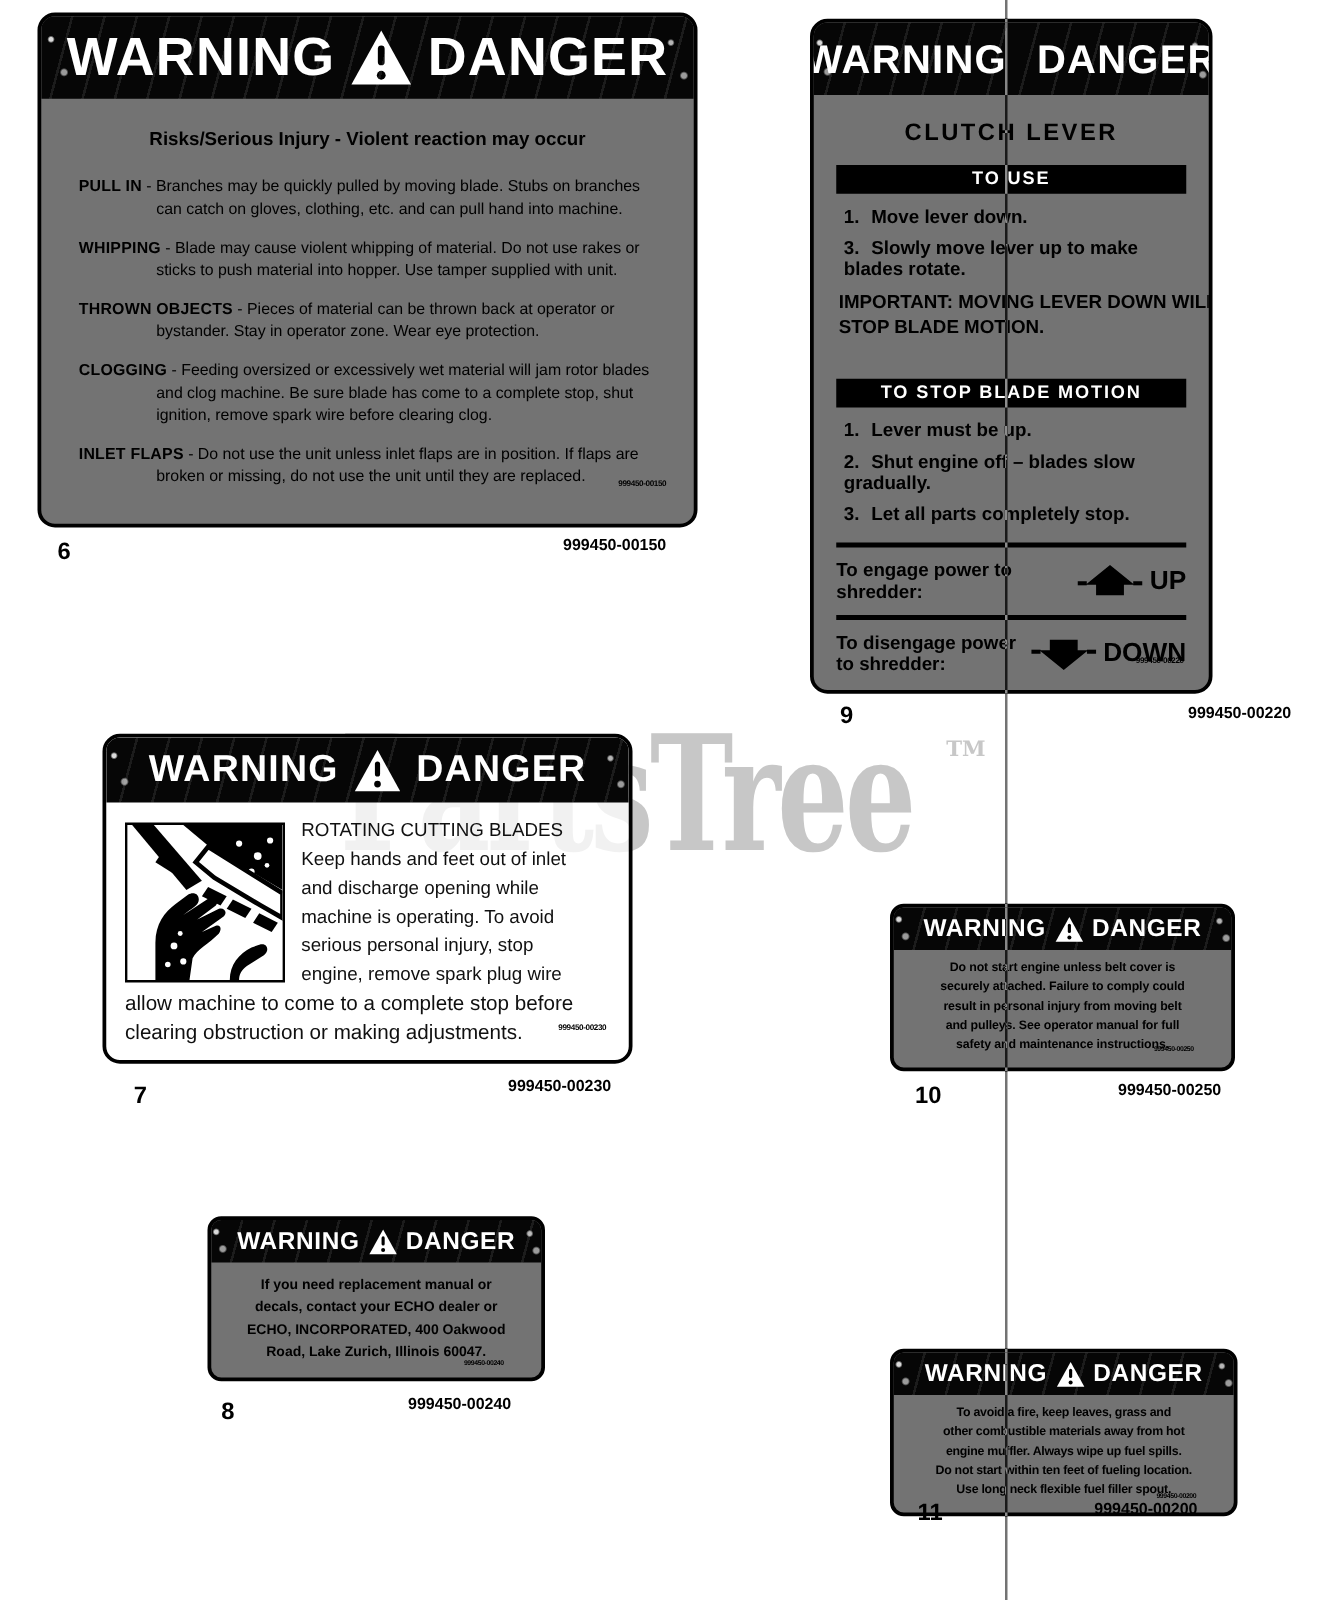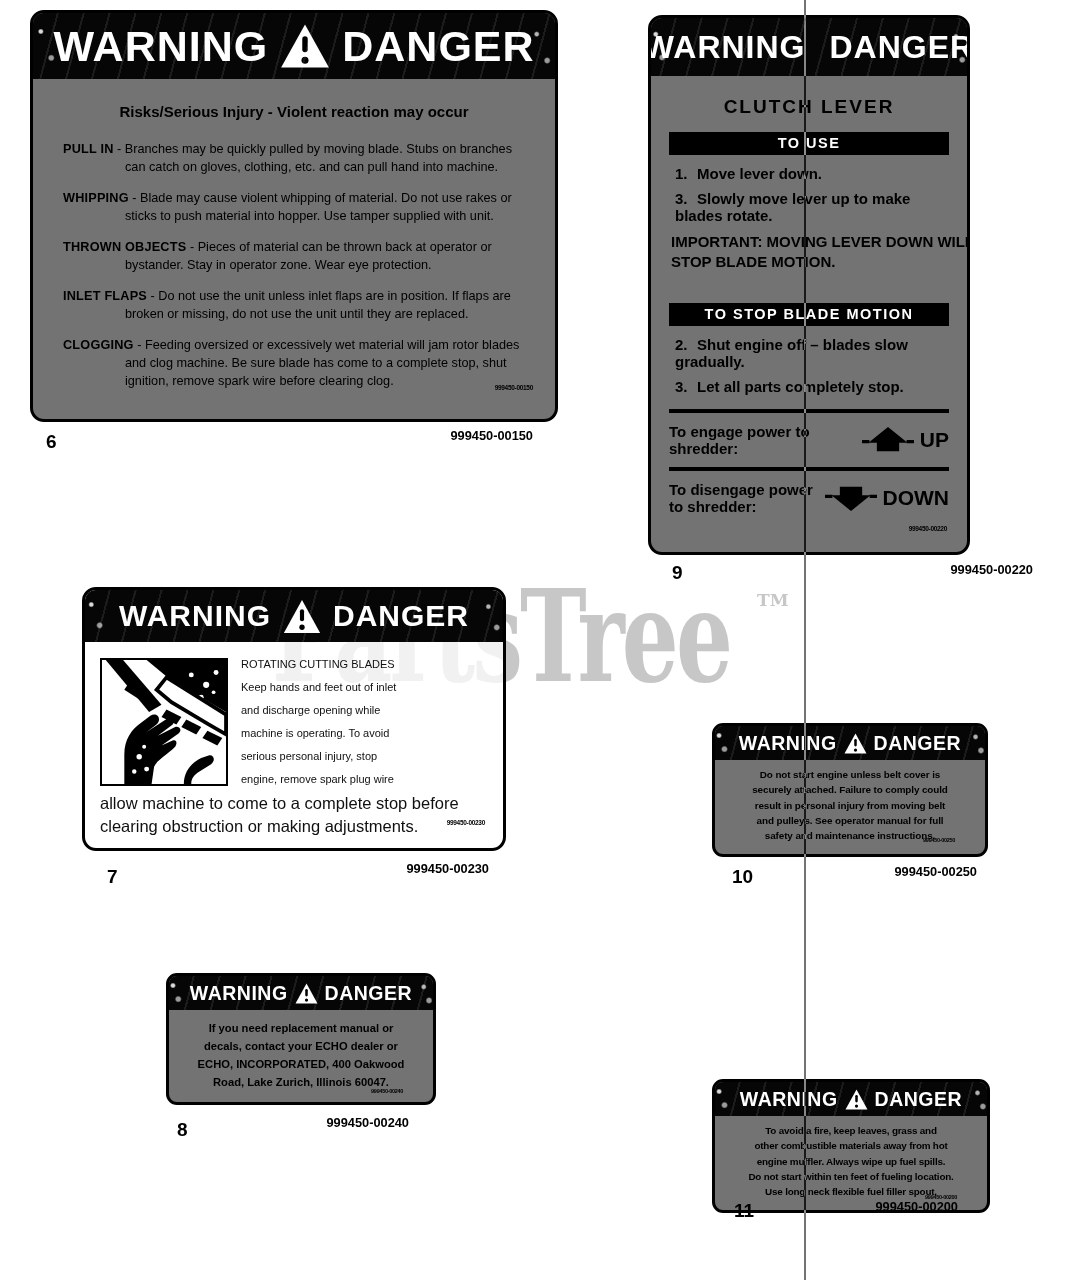--- a/index.html
+++ b/index.html
@@ -64,21 +64,21 @@
   hr.thick{border:none;border-top:4px solid #000;margin:14px 18px 0;}
   .power-row{display:flex;align-items:center;margin:0 18px;height:54px;}
   .power-label{flex:1;font-size:15px;font-weight:bold;}
   .arrow{width:52px;height:28px;}
   .dir-word{font-size:21px;font-weight:bold;margin-left:6px;}
 
   
   .d7-flex{display:flex;padding:11px 12px 0 15px;}
   .pic{width:124px;height:124px;border:2px solid #000;flex:none;margin-top:5px;background:#fff;}
   .pic svg{display:block;width:100%;height:100%;}
-  .d7-col{margin-left:13px;font-size:11px;line-height:23px;color:#101010;}
+  .d7-col{margin-left:13px;font-size:15px;line-height:23px;color:#101010;}
   .d7-full{padding:1px 16px 0 15px;font-size:16.5px;line-height:23px;color:#101010;}
 
   
   .small-body{font-weight:bold;text-align:center;margin-top:7px;}
   #decal10 .small-body{font-size:9.9px;line-height:1.55;letter-spacing:-.1px;}
   #decal8  .small-body{font-size:11.2px;line-height:1.62;margin-top:9px;}
   #decal11 .small-body{font-size:9.9px;line-height:1.55;letter-spacing:-.2px;}
 
   
   .micro{position:absolute;font-size:6.5px;font-weight:bold;letter-spacing:-.3px;color:#000;}
@@ -115,22 +115,22 @@
           <rect x="19.6" y="11.5" width="4.8" height="14" rx="2.4" fill="#000"></rect>
           <circle cx="22" cy="32.5" r="3.1" fill="#000"></circle>
         </svg>
       <span>DANGER</span>
     </div>
     <div class="d6-body">
       <div class="d6-title">Risks/Serious Injury - Violent reaction may occur</div>
       <div class="d6-item"><b>PULL IN</b> <span>- Branches may be quickly pulled by moving blade. Stubs on branches can catch on gloves, clothing, etc. and can pull hand into machine.</span></div>
       <div class="d6-item"><b>WHIPPING</b> <span>- Blade may cause violent whipping of material. Do not use rakes or sticks to push material into hopper. Use tamper supplied with unit.</span></div>
       <div class="d6-item"><b>THROWN OBJECTS</b> <span>- Pieces of material can be thrown back at operator or bystander. Stay in operator zone. Wear eye protection.</span></div>
+      <div class="d6-item"><b>CLOGGING</b> <span>- Feeding oversized or excessively wet material will jam rotor blades and clog machine. Be sure blade has come to a complete stop, shut ignition, remove spark wire before clearing clog.</span></div>
       <div class="d6-item"><b>INLET FLAPS</b> <span>- Do not use the unit unless inlet flaps are in position. If flaps are broken or missing, do not use the unit until they are replaced.</span></div>
-      <div class="d6-item"><b>CLOGGING</b> <span>- Feeding oversized or excessively wet material will jam rotor blades and clog machine. Be sure blade has come to a complete stop, shut ignition, remove spark wire before clearing clog.</span></div>
     </div>
     <div class="micro">999450-00150</div>
   </div>
   <div class="cap-num" id="cap6-n">6</div>
   <div class="cap-part" id="cap6-p">999450-00150</div>
 
   <div class="decal" id="decal9">
     <div class="band">
       <span>WARNING</span>
       <svg class="tri" viewBox="0 0 44 40">
@@ -142,20 +142,21 @@
     </div>
     <div class="d9-title">CLUTCH LEVER</div>
     <div class="bar">TO USE</div>
     <div class="d9-steps">
       <div class="d9-step"><span class="n">1.</span><span>Move lever down.</span></div>
       <div class="d9-step"><span class="n">3.</span><span>Slowly move lever up to make blades rotate.</span></div>
     </div>
     <div class="d9-important">IMPORTANT: MOVING LEVER DOWN WILL NOT STOP BLADE MOTION.</div>
     <div class="bar">TO STOP BLADE MOTION</div>
     <div class="d9-steps">
+      <div class="d9-step"><span class="n">1.</span><span>Lever must be up.</span></div>
       <div class="d9-step"><span class="n">2.</span><span>Shut engine off – blades slow gradually.</span></div>
       <div class="d9-step"><span class="n">3.</span><span>Let all parts completely stop.</span></div>
     </div>
     <hr class="thick">
     <div class="power-row">
       <span class="power-label">To engage power to shredder:</span>
       <svg class="arrow" viewBox="0 0 56 30">
           <polygon points="28,1 49,18 40,18 40,27 16,27 16,18 7,18" fill="#000"></polygon>
           <rect x="0" y="15" width="8" height="3.5" fill="#000"></rect>
           <rect x="48" y="15" width="8" height="3.5" fill="#000"></rect>

